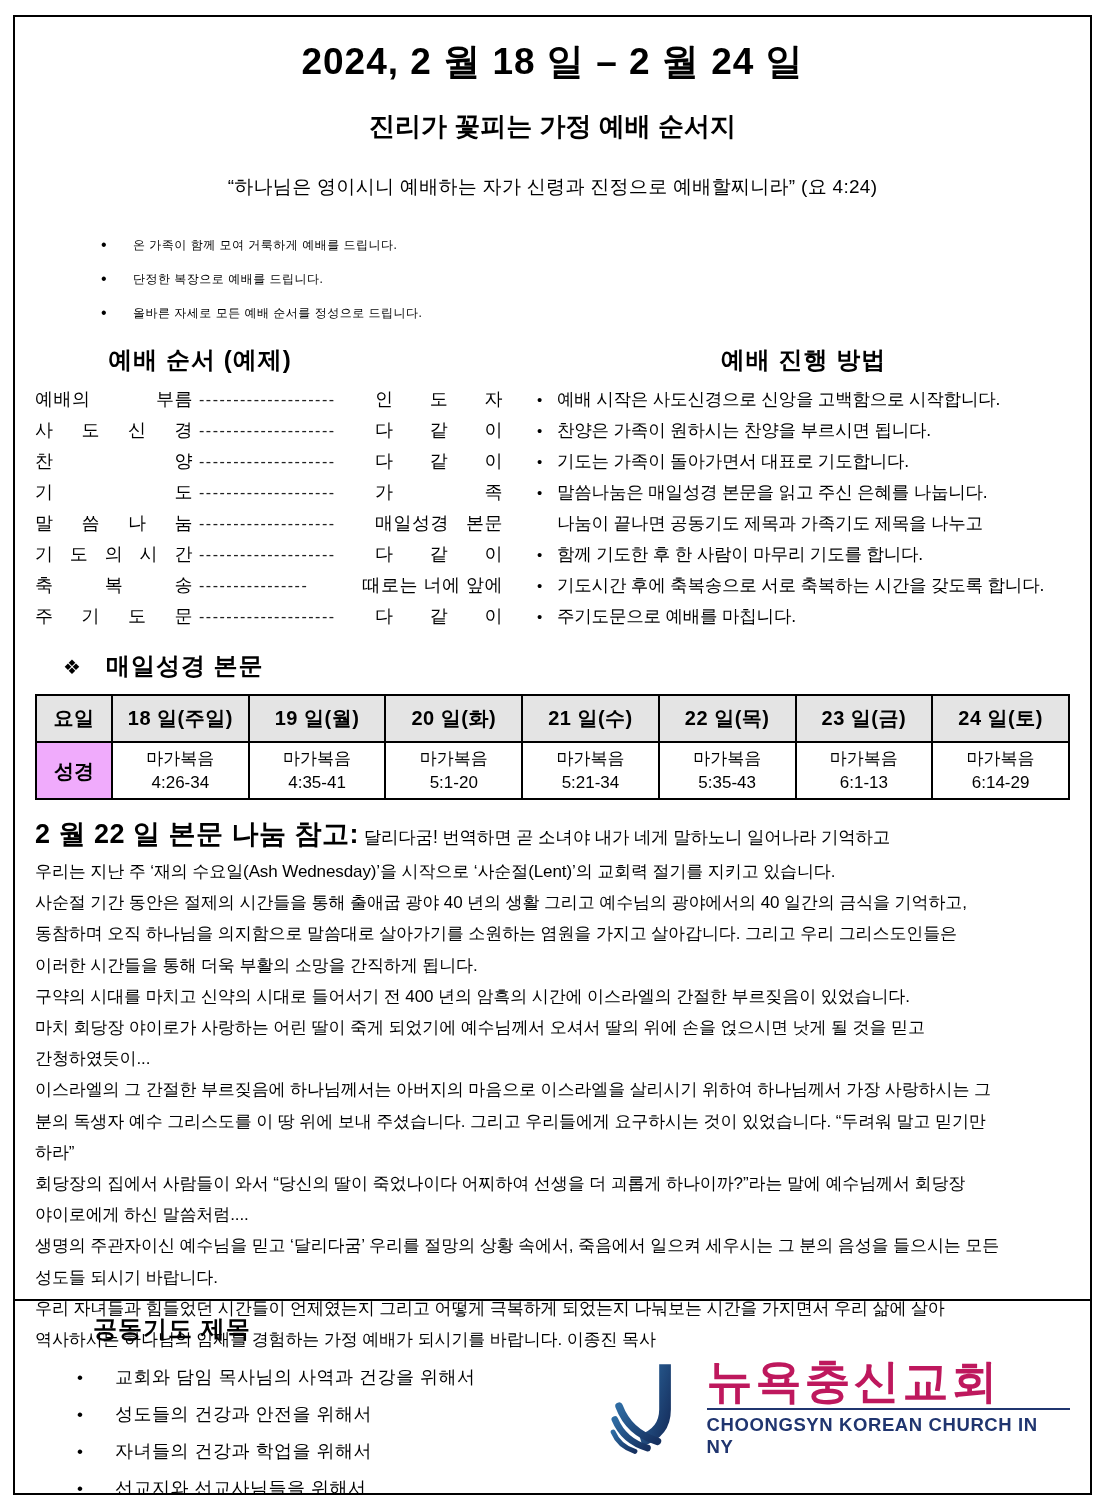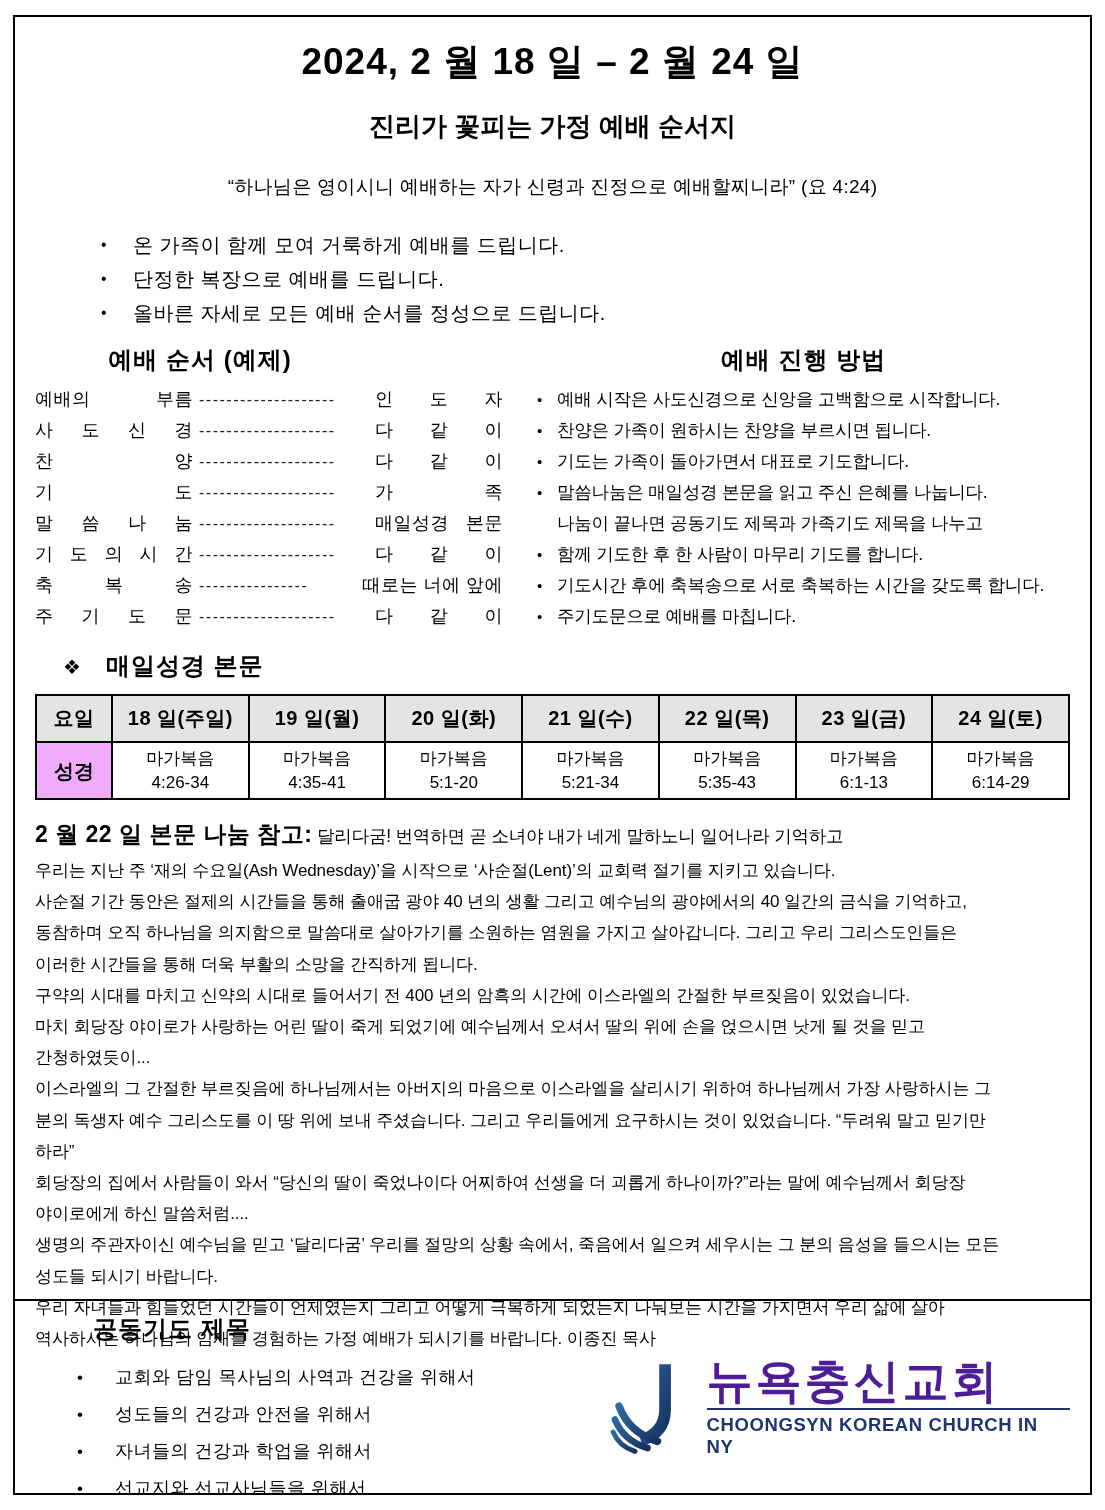--- a/index.html
+++ b/index.html
@@ -7,21 +7,21 @@
   body { font-family:"Liberation Sans","DejaVu Sans",sans-serif; color:#000; position:relative; }
   .page { position:absolute; left:13px; top:15px; width:1079px; height:1480px;
           border:2px solid #000; padding:14px 20px 12px 20px; overflow:hidden; }
 
   
   .title { text-align:center; font-size:37px; font-weight:bold; letter-spacing:1px; margin-top:6px; }
   .subtitle { text-align:center; font-size:26px; font-weight:bold; margin-top:22px; }
   .verse { text-align:center; font-size:19px; font-weight:normal; margin-top:30px; letter-spacing:.3px; }
 
   .guidelines { margin-top:28px; margin-left:58px; }
-  .guidelines .g-item { position:relative; padding-left:40px; font-size:20px; line-height:34px; letter-spacing:.5px; }
+  .guidelines .g-item { position:relative; padding-left:40px; font-size:12px; line-height:34px; letter-spacing:.5px; }
   .guidelines .g-item::before { content:"•"; position:absolute; left:8px; font-size:16px; }
 
   
   .two-col { display:flex; margin-top:14px; }
   .col-left { width:468px; }
   .col-right { flex:1; padding-left:34px; }
   .col-head { font-size:24px; font-weight:bold; text-align:center; margin-bottom:8px; letter-spacing:1px; }
   .col-left .col-head { width:330px; }
 
   .order-row { display:flex; align-items:baseline; font-size:18px; line-height:31px; height:31px; }
@@ -38,21 +38,21 @@
   table.daily { border-collapse:collapse; width:1035px; margin-top:12px; table-layout:fixed; }
   table.daily th, table.daily td { border:2px solid #000; text-align:center; }
   table.daily col.first { width:76px; }
   table.daily th { background:#e4e4e4; font-size:20px; font-weight:bold; height:47px; letter-spacing:.5px; }
   table.daily td { height:57px; font-size:17px; line-height:24px; }
   table.daily td.rowhead { background:#f0abfc; font-weight:bold; font-size:20px; }
 
   
   .note { margin-top:16px; }
   .note-leadline { line-height:36px; white-space:nowrap; }
-  .note-lead { font-size:23px; font-weight:bold; letter-spacing:.5px; }
+  .note-lead { font-size:27px; font-weight:bold; letter-spacing:.5px; }
   .note-leadtext { font-size:17.5px; letter-spacing:-.2px; }
   .note-line { font-size:17px; line-height:31.2px; letter-spacing:-.1px; white-space:nowrap; }
 
   
   .footer { position:absolute; left:0; right:0; bottom:0; top:1282px; border-top:2px solid #000;
             padding:12px 20px 0 20px; display:flex; }
   .prayer { width:560px; }
   .prayer-title { font-size:24px; font-weight:bold; margin-left:58px; letter-spacing:1px; }
   .prayer-list { margin-top:14px; margin-left:28px; }
   .prayer-item { position:relative; padding-left:52px; font-size:18px; line-height:37px; letter-spacing:.5px; }
@@ -264,20 +264,20 @@
             <stop offset="1" stop-color="#16305f"></stop>
           </linearGradient>
         </defs>
         <path d="M67,6 V60 Q67,88 38,97" stroke="url(#lg)" stroke-width="14" fill="none"></path>
         <path d="M42,31 H96" stroke="url(#lg)" stroke-width="13" fill="none"></path>
         <path d="M12,56 Q24,88 58,98" stroke="url(#lg)" stroke-width="9" fill="none" stroke-linecap="round"></path>
         <path d="M7,72 Q18,98 46,106" stroke="url(#lg)" stroke-width="8" fill="none" stroke-linecap="round"></path>
         <path d="M5,87 Q12,104 31,110" stroke="url(#lg)" stroke-width="6" fill="none" stroke-linecap="round"></path>
       </svg>
       <div class="logo-text">
-        <div class="logo-kr" style="color: #4c1d95;">뉴욕충신교회</div>
+        <div class="logo-kr" style="color: #be185d;">뉴욕충신교회</div>
         <div class="logo-rule" style="background: rgb(32, 53, 111);"></div>
         <div class="logo-en" style="color: rgb(32, 53, 111);">CHOONGSYN KOREAN CHURCH IN NY</div>
       </div>
     </div>
   </div>
 
 </div>
 
 </body></html>

